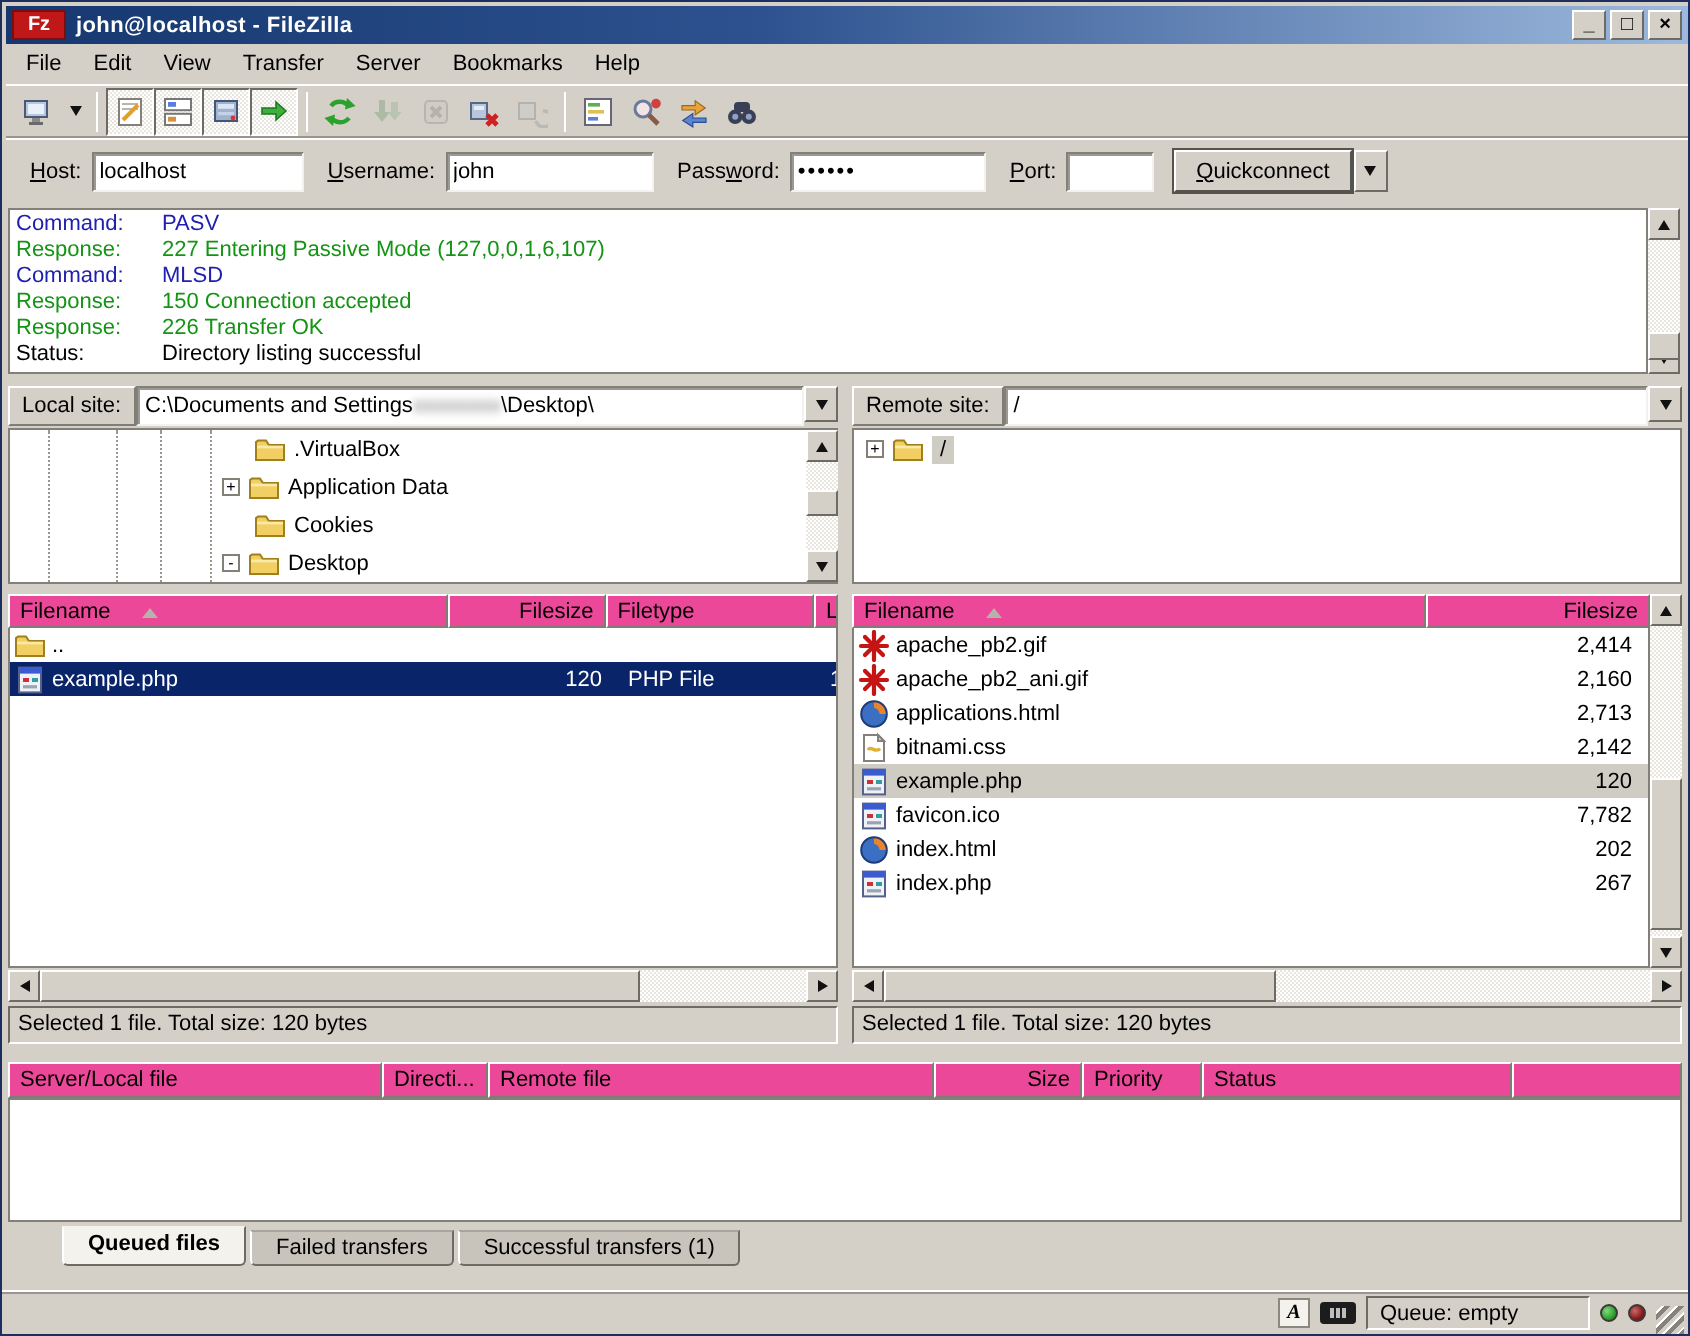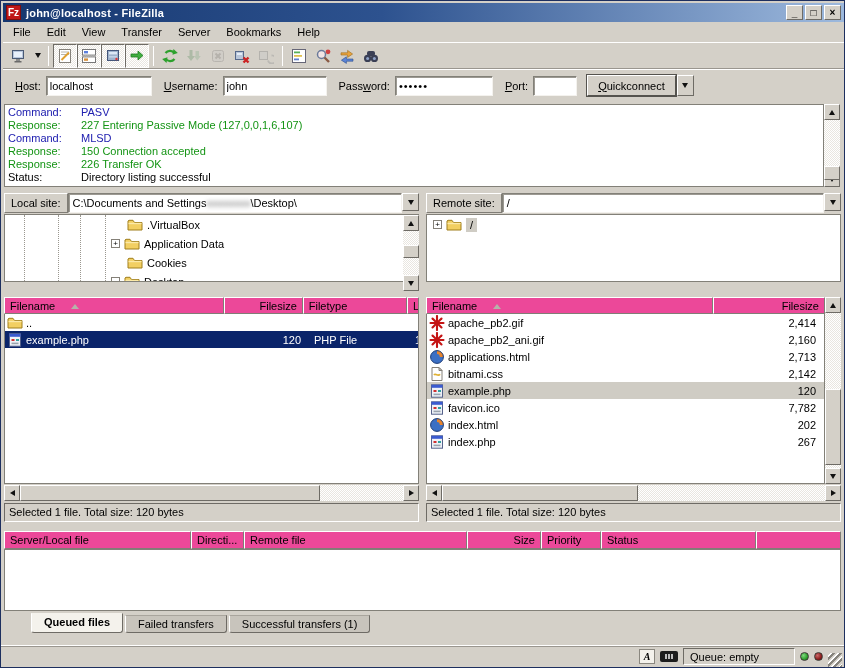--- a/index.html
+++ b/index.html
@@ -16,21 +16,21 @@
   .field { background:#fff; border:1px solid; border-color:#828078 #f4f2ee #f4f2ee #828078; box-shadow: inset 1px 1px 0 #9c9992; }
   .dither { background-color:#e9e6e0;
     background-image: linear-gradient(45deg,#fff 25%,transparent 25%,transparent 75%,#fff 75%),
                       linear-gradient(45deg,#fff 25%,transparent 25%,transparent 75%,#fff 75%);
     background-size:2px 2px; background-position:0 0,1px 1px; }
 
   
   .titlebar { left:2px; top:2px; width:841px; height:19px;
     background: linear-gradient(90deg,#16376f 0%,#2d528f 45%,#9db9dd 100%);
     display:flex; align-items:center; padding:0 3px; }
-  .fz-ico { width:15px; height:15px; background:#c01818; border:1px solid #7d0e0e;
+  .fz-ico { width:27px; height:15px; background:#c01818; border:1px solid #7d0e0e;
     color:#fff; font: bold 10px "Liberation Sans",sans-serif; display:flex; align-items:center; justify-content:center; }
   .title-text { color:#fff; font-weight:bold; margin-left:5px; flex:1; letter-spacing:.2px; }
   .winbtn { width:17px; height:15px; margin-left:2px; display:flex; align-items:center; justify-content:center;
     font: bold 10px "Liberation Sans",sans-serif; color:#000; }
 
   
   .menubar { left:2px; top:21px; width:841px; height:20px; display:flex; align-items:center; padding-left:2px; }
   .menu-item { padding:3px 8px; }
 
   
@@ -74,21 +74,21 @@
   .t-left { width:0;height:0;border:3px solid transparent;border-right:5px solid #111;margin-left:-3px; }
   .t-right { width:0;height:0;border:3px solid transparent;border-left:5px solid #111;margin-right:-3px; }
 
   
   .sitebar { top:192px; height:20px; display:flex; align-items:stretch; }
   .site-label { padding:3px 6px; border:1px solid; border-color:#fff #807d76 #807d76 #fff; background:#d4d0c8; white-space:nowrap; }
   .site-field { flex:1; padding:3px 4px; white-space:nowrap; overflow:hidden; }
   .redacted { filter: blur(2px); color:#777; }
 
   
-  .tree { top:213px; height:68px; background:#fff; border:1px solid #828078; overflow:hidden; }
+  .tree { top:213px; height:78px; background:#fff; border:1px solid #828078; overflow:hidden; }
   .tree-row { height:19px; display:flex; align-items:center; white-space:nowrap; position:relative; }
   .expander { width:9px; height:9px; background:#fff; border:1px solid #848078; font:8px "Liberation Sans",sans-serif;
     display:flex; align-items:center; justify-content:center; line-height:7px; flex:none; margin-right:4px; }
   .guide { position:absolute; top:0; bottom:0; border-left:1px dotted #9a978f; }
   .fi { width:16px; height:16px; flex:none; }
   .tree-label { margin-left:4px; }
   .sel-gray { background:#cfccc4; }
 
   
   .lhdr { top:296px; height:17px; display:flex; }

